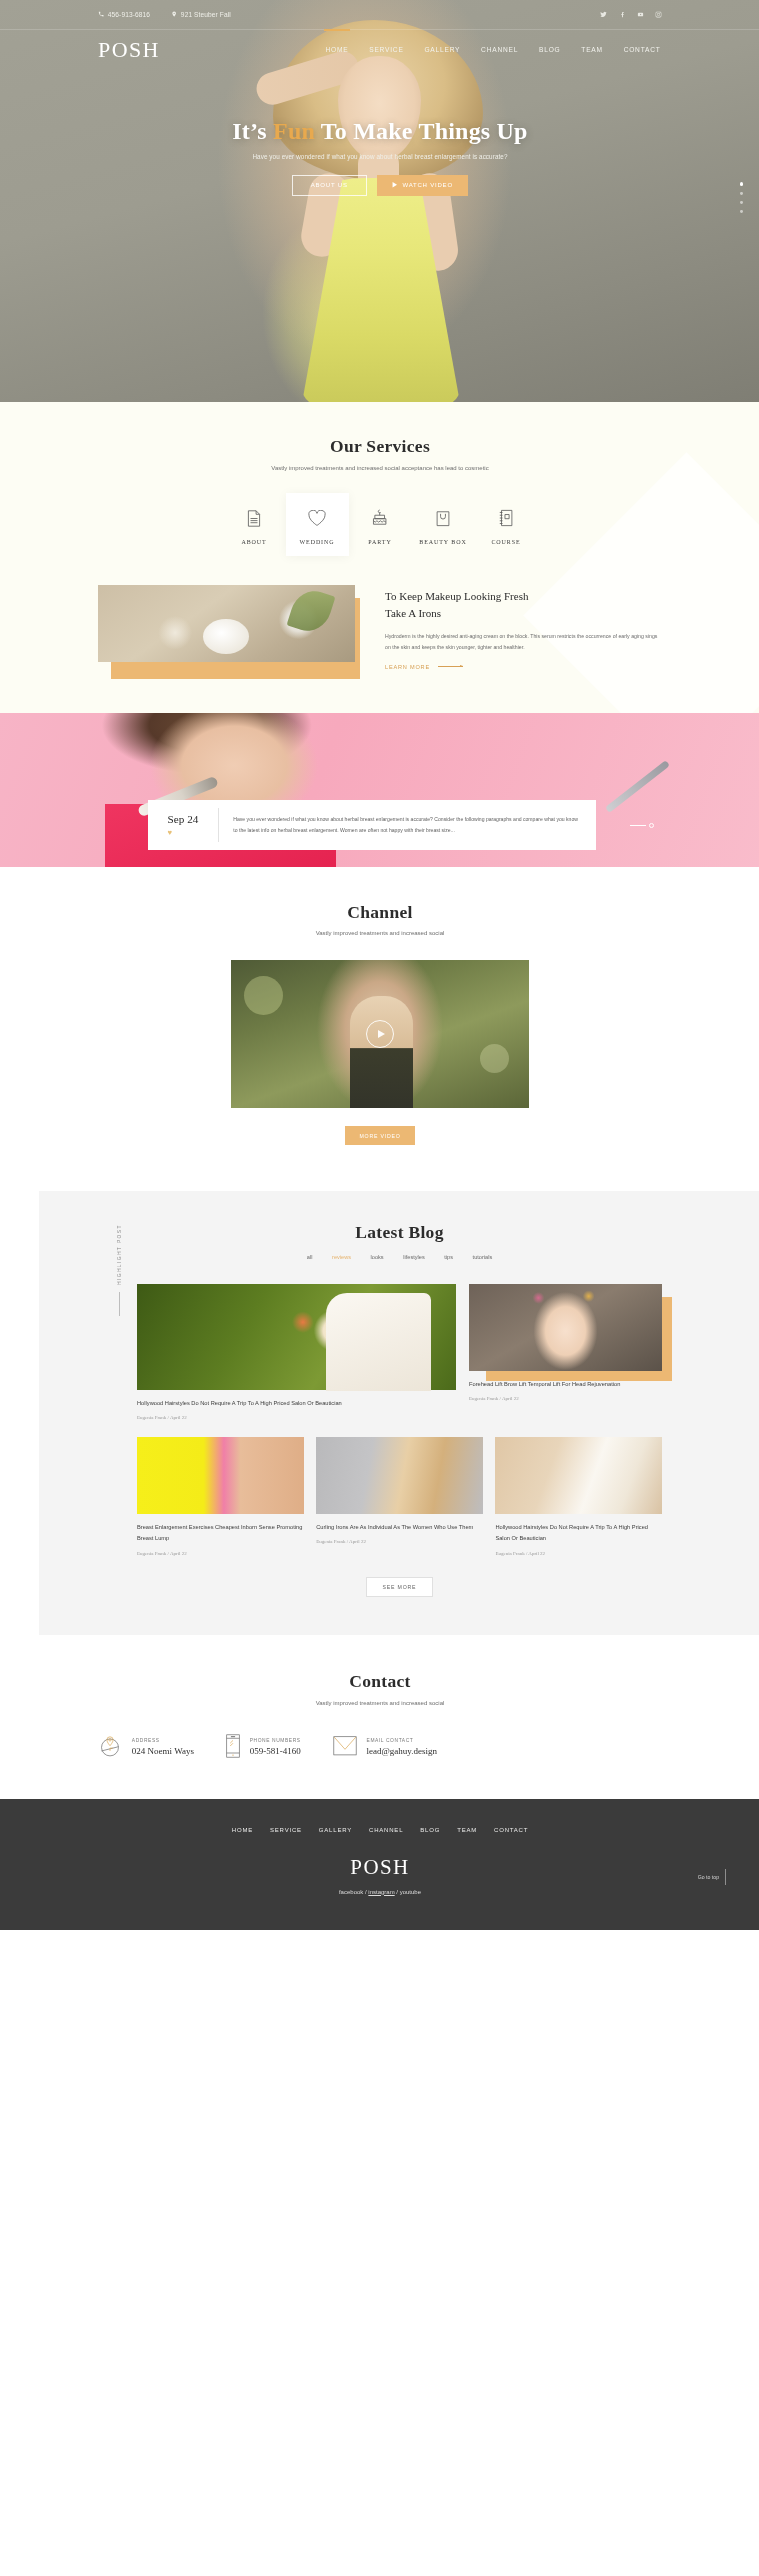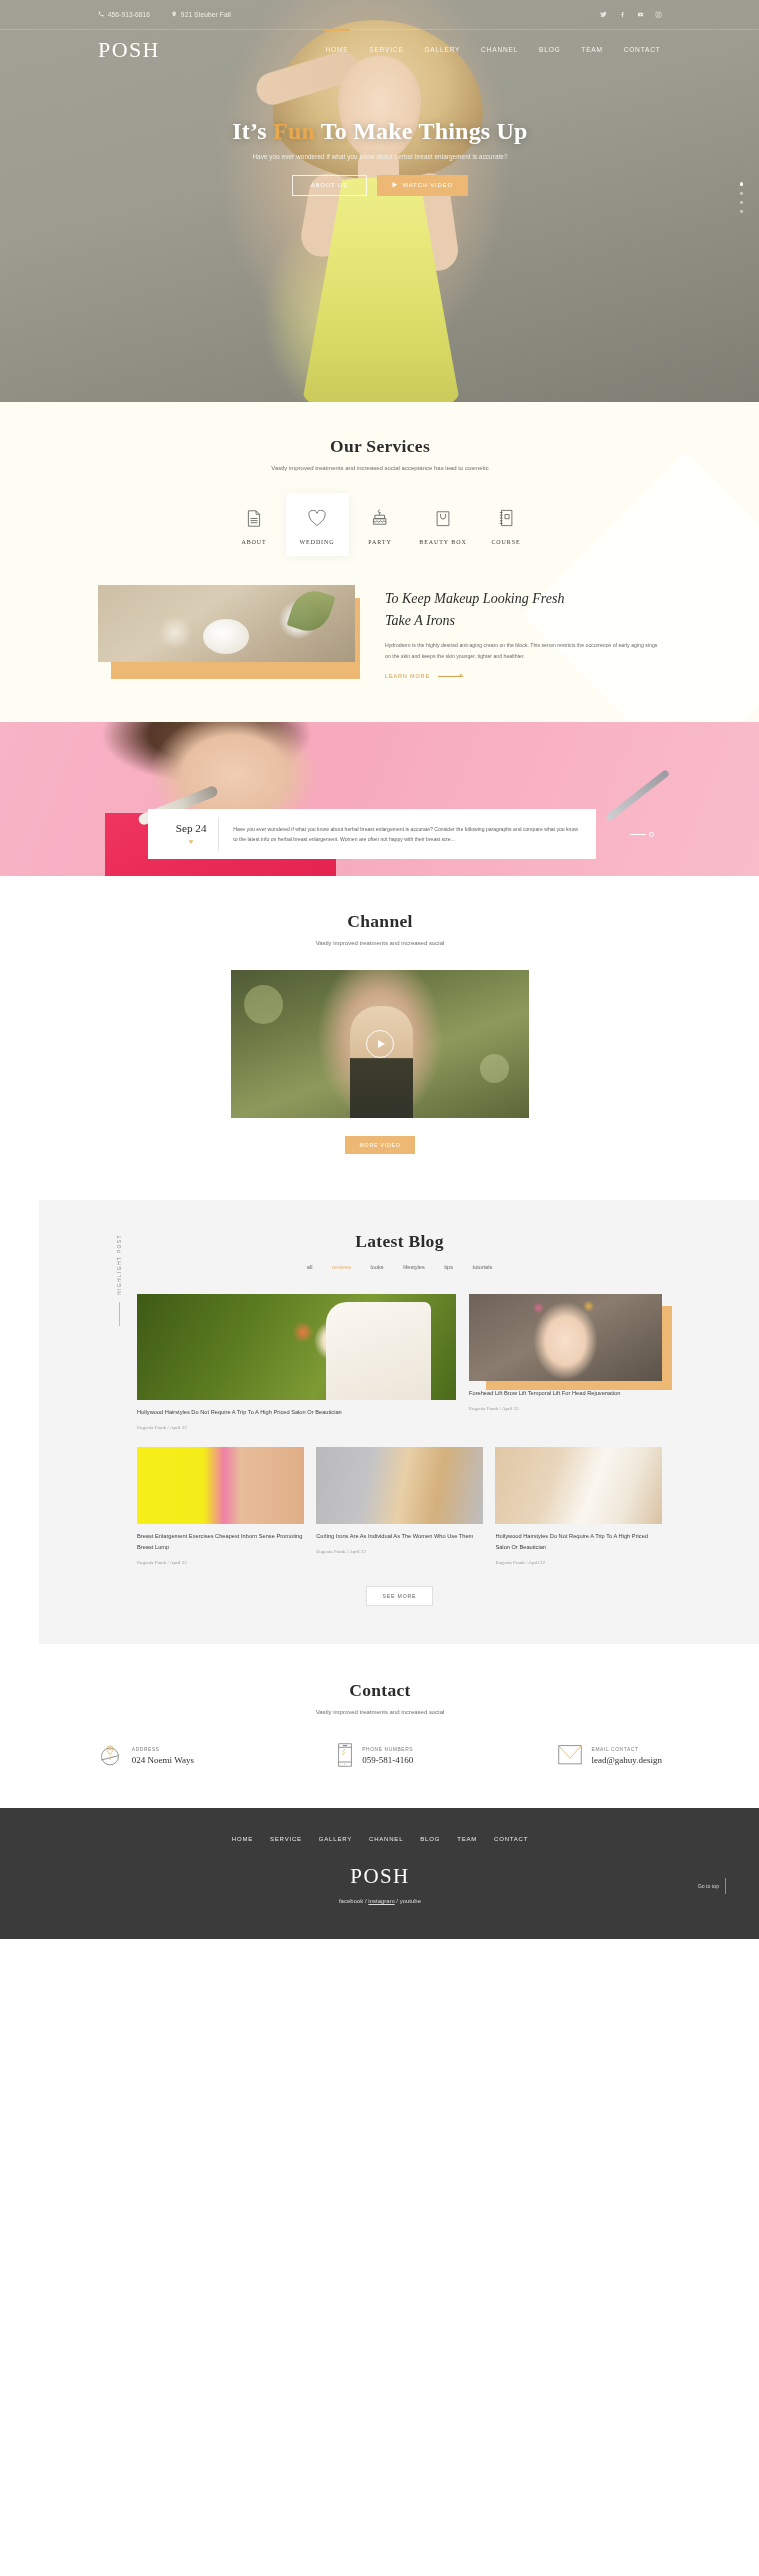--- a/index.html
+++ b/index.html
@@ -117,21 +117,21 @@
   .svc-img {
     position:relative; width:257px; height:77px;
     background:
       radial-gradient(circle 19.6px at 78% 45%, #f6f4ef 0%, #e4e0d6 60%, rgba(220,216,205,0) 100%),
       radial-gradient(circle 24px at 30% 62%, #efe9dc 0%, rgba(230,226,212,0) 70%),
       linear-gradient(145deg,#cdbfa6 0%,#d9cdb5 38%,#bdae94 72%,#a89a80 100%);
   }
   .svc-img .leaf { position:absolute; right:25px; top:4.2px; width:38px; height:42px; background:linear-gradient(160deg,#9fb06a,#6f8344); border-radius:60% 8% 60% 8%; transform:rotate(18deg); opacity:.9; }
   .svc-img .petal { position:absolute; left:105px; top:34px; width:46px; height:35px; background:radial-gradient(ellipse at 40% 40%, #ffffff, #e6e0d2); border-radius:50%; }
   .svc-text { flex:1; padding-left:21px; padding-top:2.8px; }
-  .svc-h { font-family:"Liberation Serif", serif; font-size:14px; color:#2b2b2b; line-height:1.55;font-style:italic; }
+  .svc-h { font-family:"Liberation Serif", serif; font-size:11px; color:#2b2b2b; line-height:1.55; }
   .svc-p { margin-top:8.4px; font-size:5.2px; line-height:2.1; color:#6c6c6c; }
   .learn { margin-top:11.2px; display:inline-flex; align-items:center; gap:8.4px; color:#d7a055; font-size:5.6px; letter-spacing:0.8px; cursor:pointer; }
   .learn .arr { width:25px; height:0.7px; background:#d7a055; position:relative; }
   .learn .arr:after { content:""; position:absolute; right:0; top:-1.4px; border-left:3.5px solid #d7a055; border-top:1.7px solid transparent; border-bottom:1.7px solid transparent; }
 
   
   .pink {
     position:relative; height:154px; overflow:hidden;
     background:linear-gradient(110deg,#f7b4c6 0%,#f7a9bd 42%,#f9bccb 100%);
   }
@@ -148,21 +148,21 @@
       radial-gradient(circle 3.5px at 55% 60%, #fff 0 55%, rgba(255,255,255,0) 56%),
       radial-gradient(circle 3.5px at 80% 25%, #fff 0 55%, rgba(255,255,255,0) 56%),
       linear-gradient(160deg,#ef3560,#e52350);
   }
   .pink .brush { position:absolute; left:136px; top:78px; width:84px; height:11.2px; background:linear-gradient(90deg,#f4f0ea 0%,#d9d3c9 55%,#9a948b 100%); border-radius:5.6px; transform:rotate(-22deg); }
   .pink .pencil { position:absolute; right:84px; top:70px; width:77px; height:7px; background:linear-gradient(90deg,#cfcfd2,#9a9aa0); border-radius:3.5px; transform:rotate(-38deg); }
   .datecard {
     position:absolute; left:148px; top:87px; width:448px; height:50px; background:#fff;
     display:flex; align-items:center; padding:0 0 0 19.6px; z-index:3;
   }
-  .datecard .dt { width:77px; text-align:center; }
+  .datecard .dt { width:77px; }
   .datecard .dt .d { font-family:"Liberation Serif", serif; font-size:11.2px; color:#2a2a2a; }
   .datecard .dt .hrt { margin-top:3.5px; color:#e8c178; font-size:7.7px; }
   .datecard .sep { width:0.7px; height:34px; background:#e2e2e2; margin:0 15.4px 0 2.8px; }
   .datecard .tx { font-size:5.1px; line-height:2.05; color:#5e5e5e; padding-right:15.4px; }
   .pink-arrow { position:absolute; right:106px; top:110px; z-index:4; display:flex; align-items:center; gap:3.5px; }
   .pink-arrow .ln { width:15.4px; height:0.7px; background:#fff; }
   .pink-arrow .cr { width:4.9px; height:4.9px; border:0.7px solid #fff; border-radius:50%; }
 
   
   .channel { background:#fff; padding:35px 0 46px; text-align:center; }
@@ -230,21 +230,21 @@
   .sm1 .thumb { background:linear-gradient(90deg,#f6ef1a 0%,#f4ec18 40%,#f07fa8 52%,#e8bd9a 62%,#dfae87 100%); }
   .sm2 .thumb { background:linear-gradient(100deg,#b9b9bb 0%,#c4c4c6 32%,#e8cfa6 52%,#d4b07c 72%,#bdbdc0 100%); }
   .sm3 .thumb { background:linear-gradient(110deg,#e0c7a6 0%,#e8d5ba 34%,#faf7f1 58%,#efe7d8 78%,#d9c2a3 100%); }
   .btn-see {
     margin:21px auto 0; display:block; background:#fff; border:0.7px solid #e0e0e0; color:#666;
     padding:6.3px 15.4px; font-size:5.2px; letter-spacing:0.8px; cursor:pointer;
   }
 
   
   .contact { background:#fff; padding:36px 0 39px; text-align:center; }
-  .contact-items { margin:28px 98px 0; display:flex; justify-content:space-between;gap:32px; }
+  .contact-items { margin:28px 98px 0; display:flex; justify-content:flex-start;gap:32px; }
   .ci { display:flex; align-items:center; gap:9.8px; text-align:left; }
   .ci .ci-ic { color:#6b6b6b; }
   .ci .lb { font-size:4.9px; letter-spacing:0.6px; color:#7b7b7b; }
   .ci .vl { font-family:"Liberation Serif", serif; font-size:9px; color:#2e2e2e; margin-top:3.5px; }
 
   
   .footer { background:#3b3b3b; padding:28px 0 35px; text-align:center; position:relative; }
   .fnav { display:flex; justify-content:center; gap:17px; }
   .fnav a { color:#ececeb; text-decoration:none; font-size:6px; letter-spacing:0.8px; }
   .flogo { font-family:"Liberation Serif", serif; font-size:21px; color:#fff; letter-spacing:1.4px; margin-top:22.4px; }

